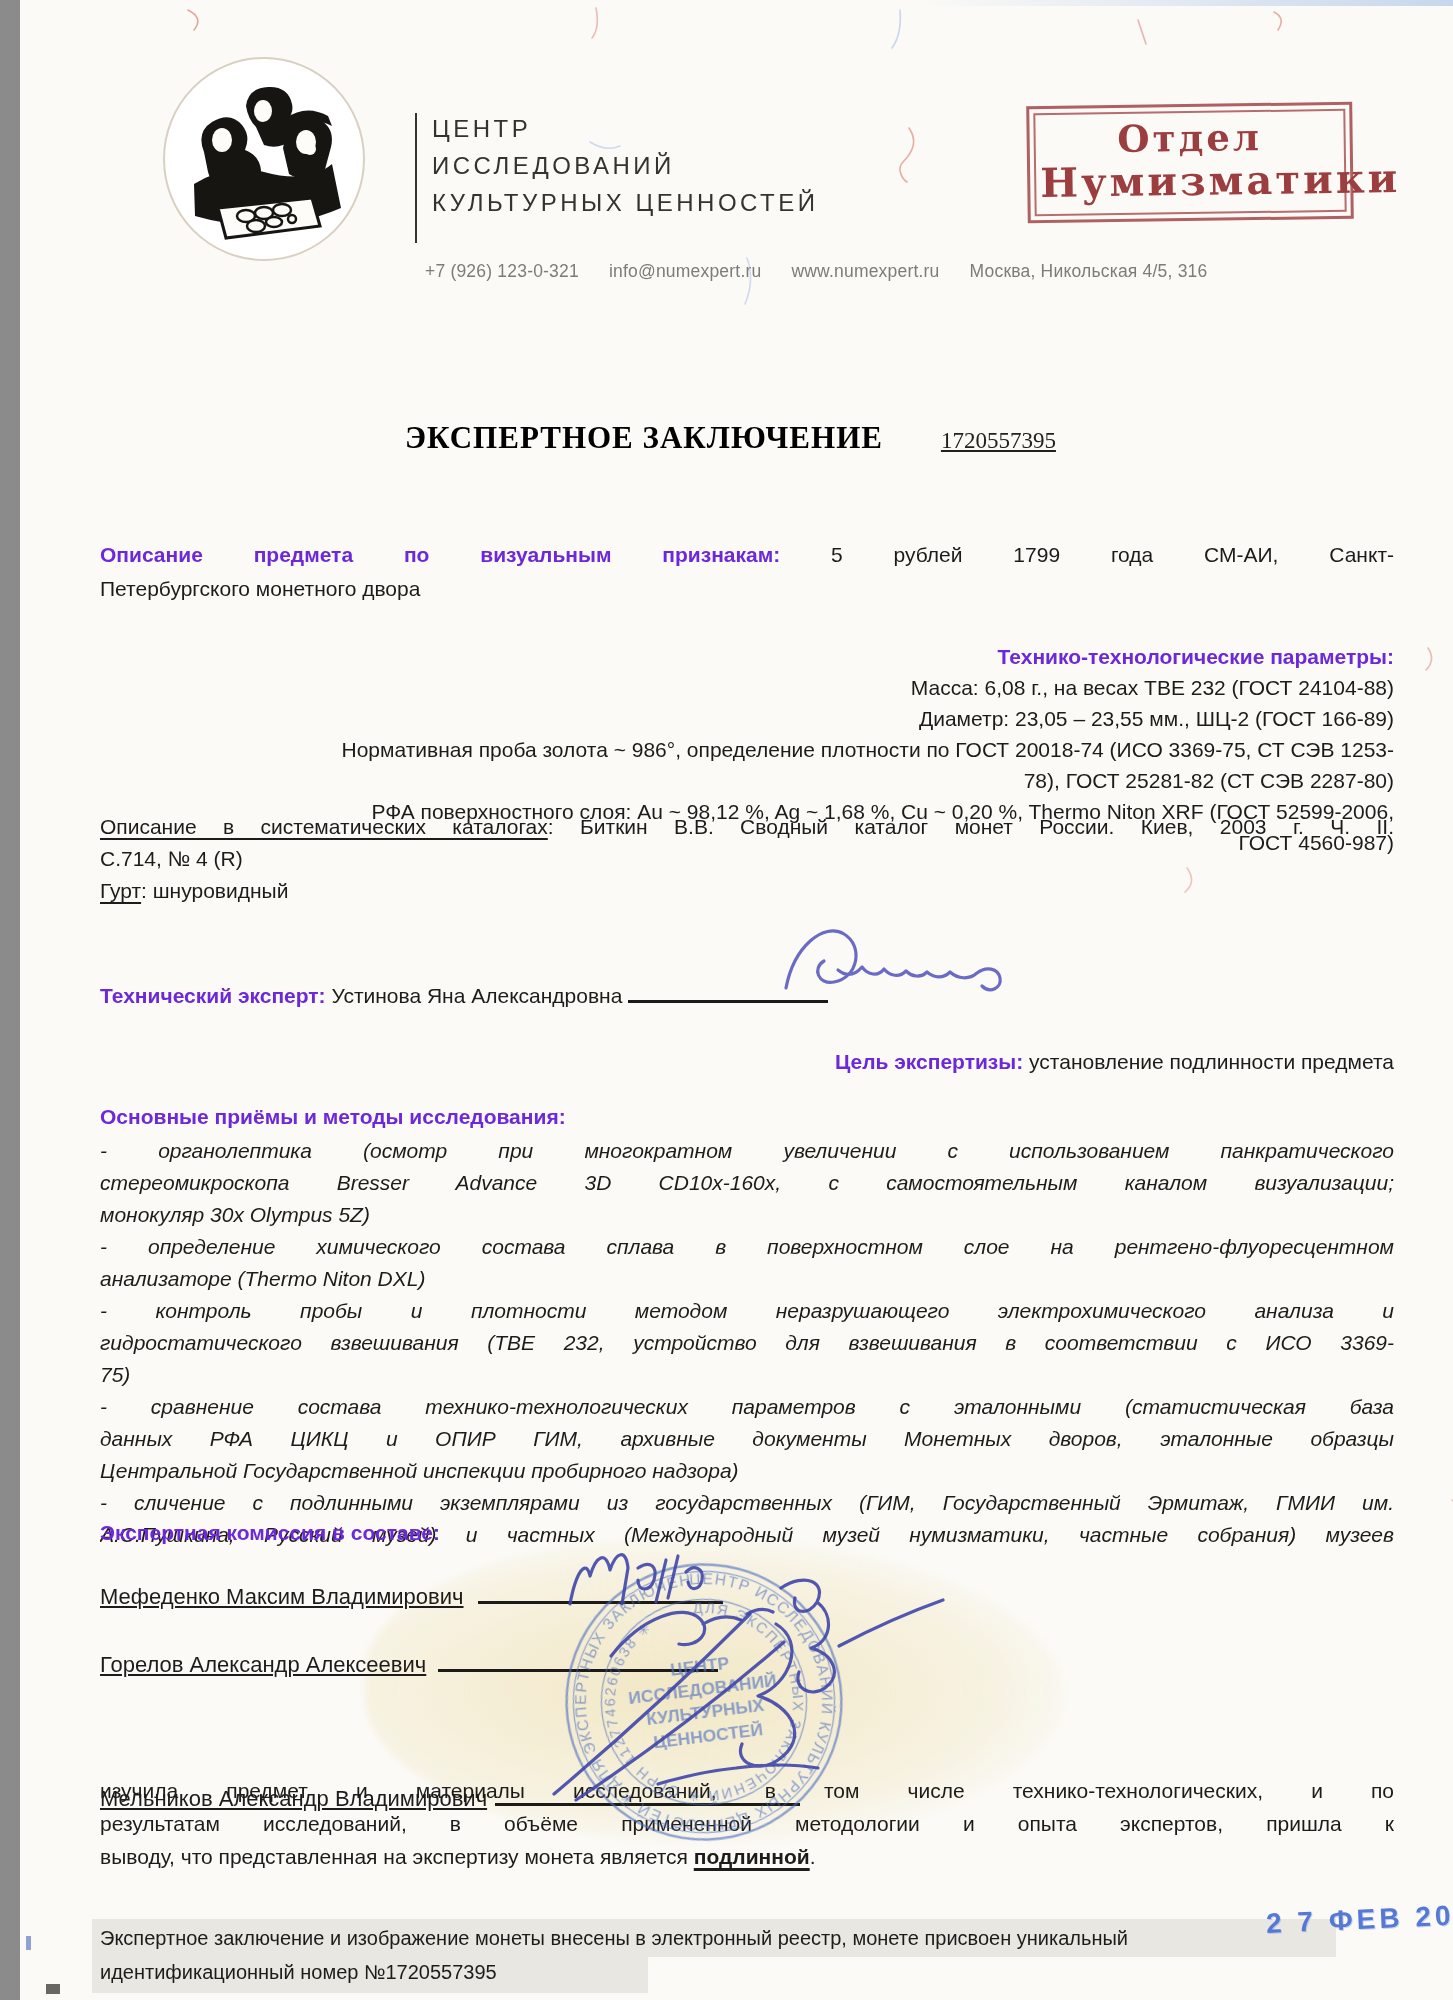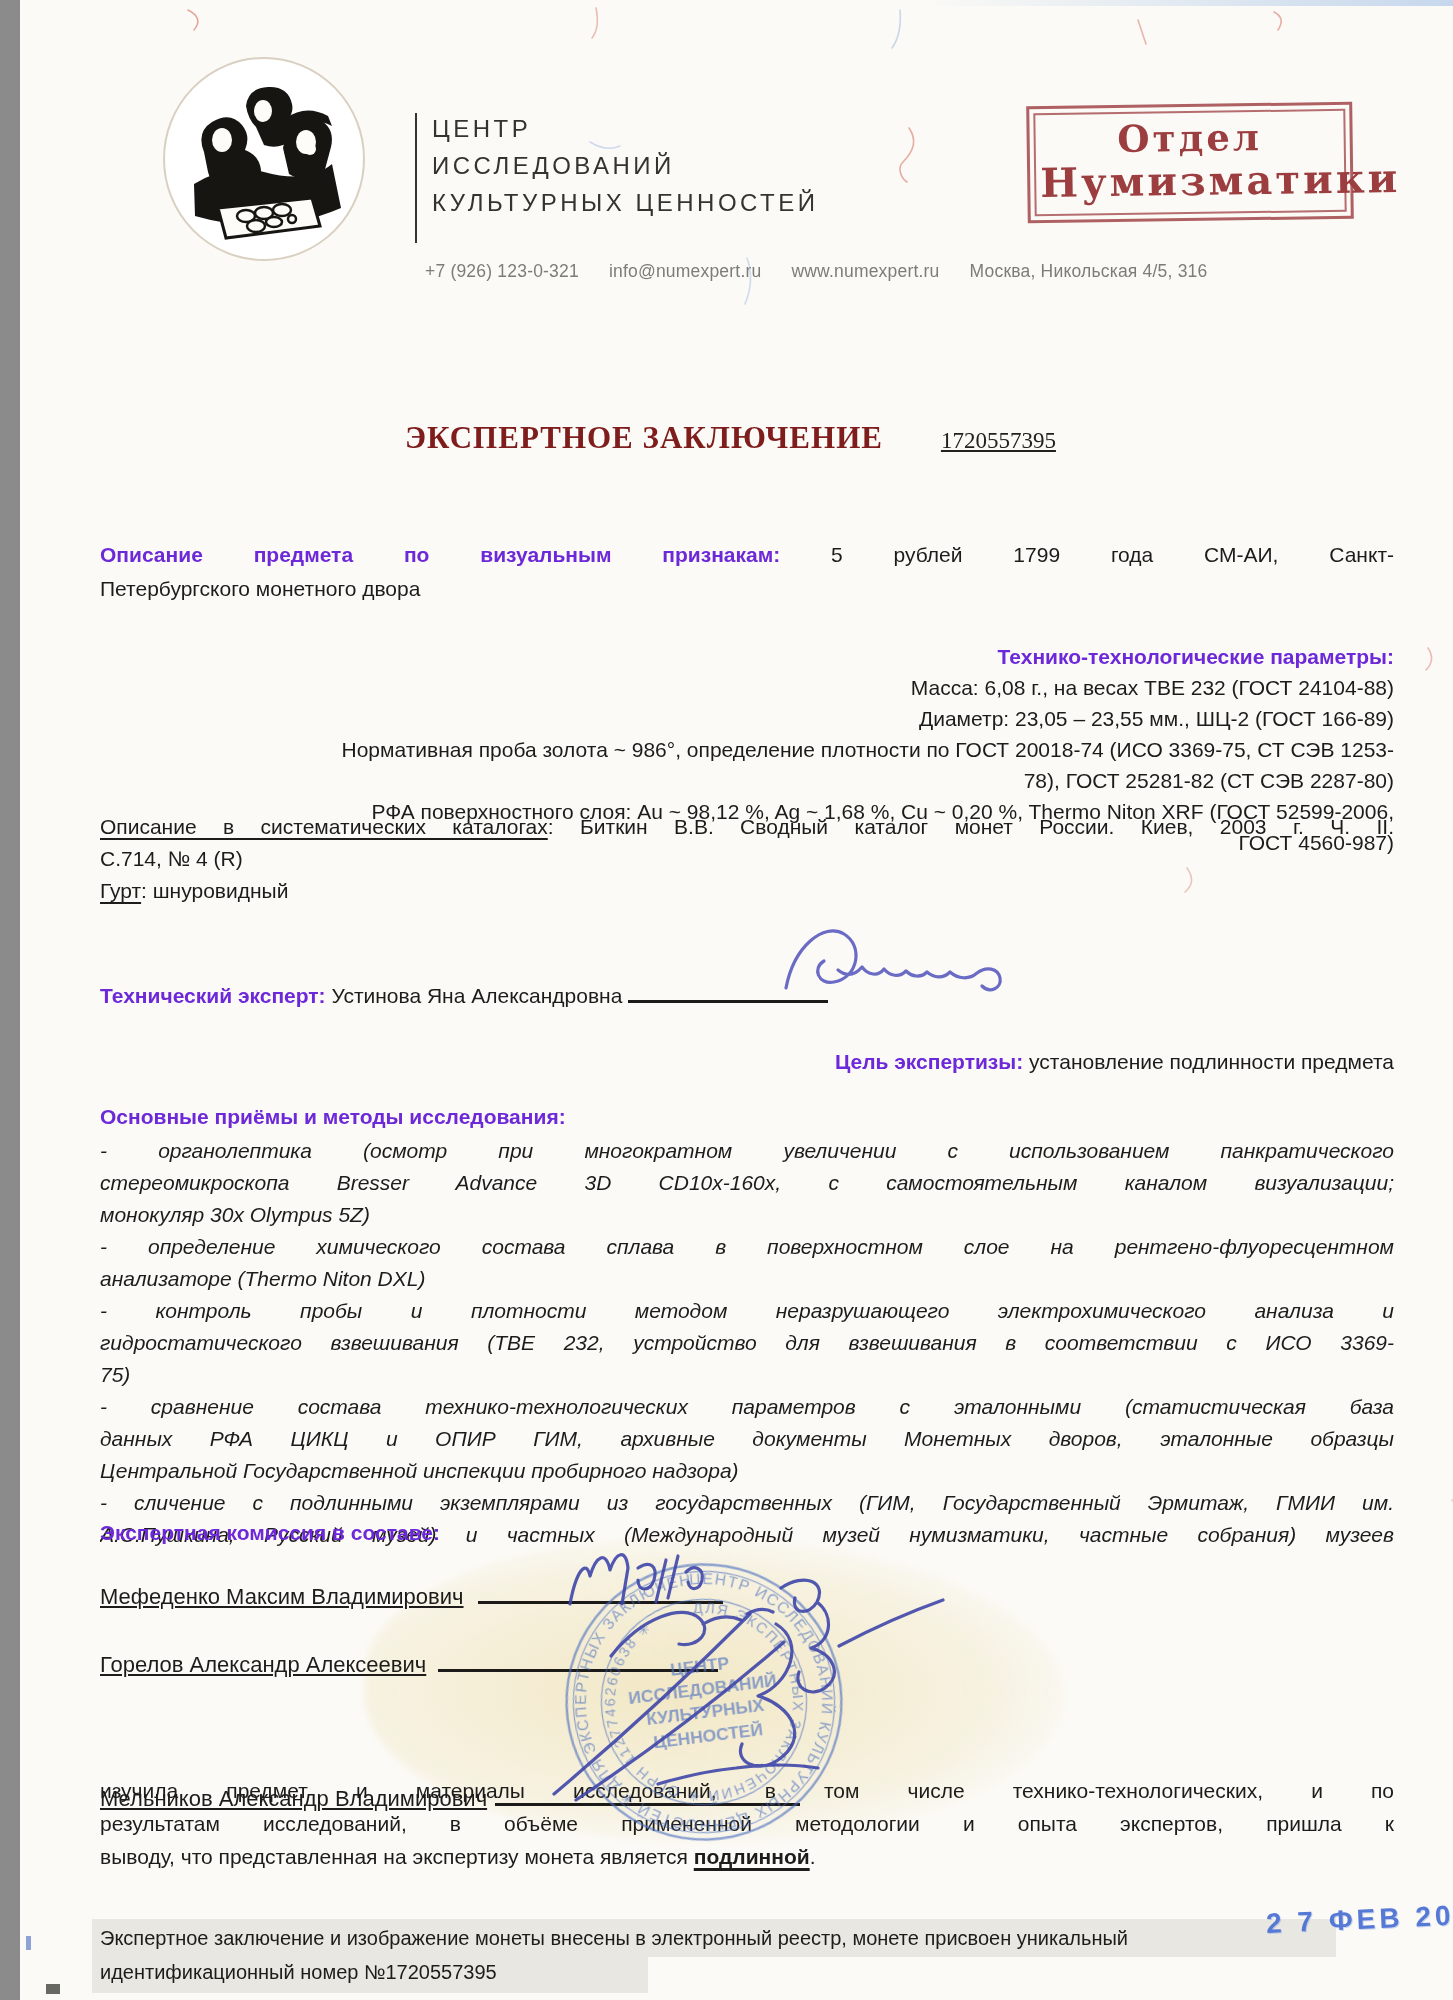--- a/index.html
+++ b/index.html
@@ -11,21 +11,21 @@
   #divider{left:395px;top:113px;width:2px;height:130px;background:#35342f;}
   #contact{left:405px;top:261px;display:flex;gap:30px;font-size:17.5px;color:#7d7c79;letter-spacing:.2px;}
   #red-stamp{left:1007px;top:104px;width:312px;border:3px solid rgba(158,62,66,.82);padding:4px;
              transform:rotate(-.8deg);}
   #red-stamp .inner{border:2px solid rgba(158,62,66,.75);padding:6px 4px 10px 4px;text-align:center;
              font-family:"DejaVu Serif",serif;font-weight:700;color:#9c3e40;line-height:1.08;letter-spacing:3px;}
   #red-stamp .l1{font-size:37px;}
   #red-stamp .l2{font-size:40px;}
   
   #title{left:385px;top:420px;font-family:"Liberation Serif",serif;white-space:nowrap;}
-  #title .t{font-size:31px;font-weight:700;letter-spacing:1px;color:#7f1d1d;}
+  #title .t{font-size:31px;font-weight:700;letter-spacing:1px;color:#000000;}
   #title .n{font-size:23px;margin-left:58px;color:#23211e;text-decoration:underline;}
   
   .sect{left:80px;width:1294px;font-size:21px;line-height:32px;text-align:justify;}
   .fj{overflow:hidden;height:32px;}
   .fj::after{content:"";display:inline-block;width:100%;}
   b{color:#6d28d9;}
   .h34 .fj{height:34px}.h34{line-height:34px;}
   .h33 .fj{height:33px}.h33{line-height:33px;}
   .h31{line-height:31px;}.h31 .fj{height:31px;}
   .ital{font-style:italic;}

